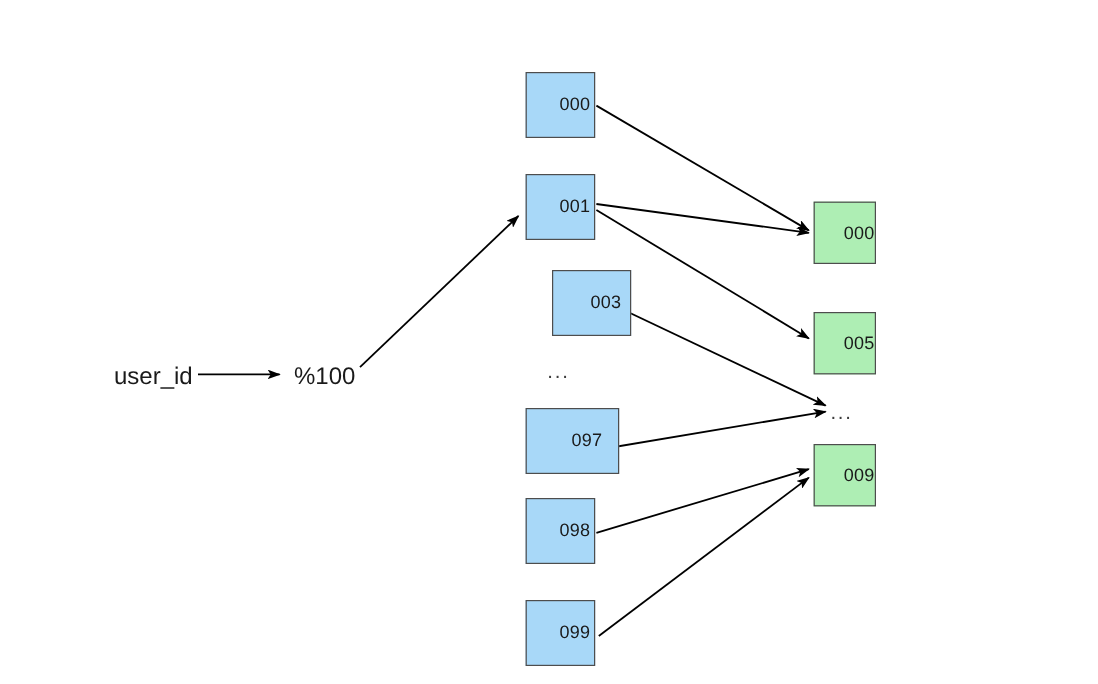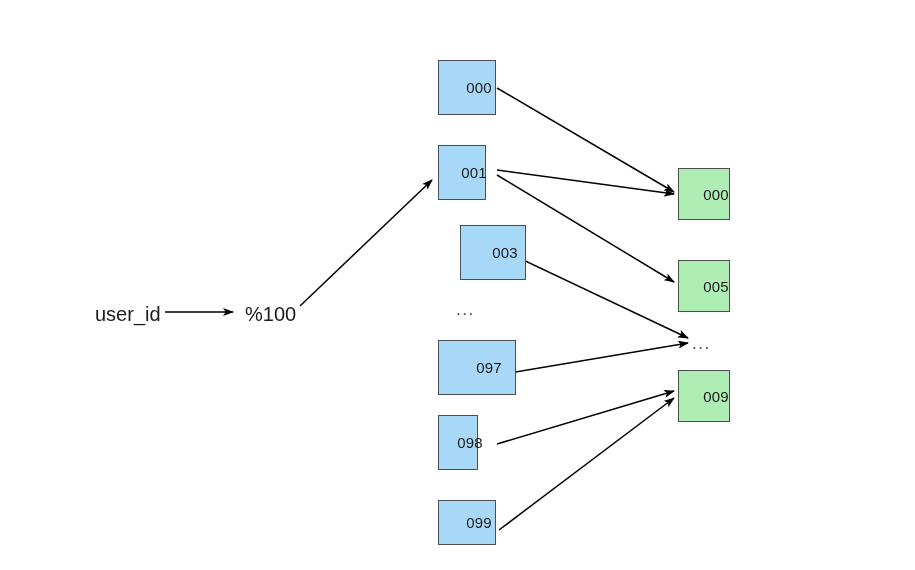--- a/index.html
+++ b/index.html
@@ -89,33 +89,33 @@
   </svg>
 
   <span class="plain-label" style="left:95px; top:303px;">user_id</span>
 
   <span class="plain-label" style="left:245px; top:303px;">%100</span>
 
   <div id="shard-boxes">
       <div class="node-box blue" style="left: 438px; top: 60px; width: 58px; height: 55px;">
         <span>000</span>
       </div>
-      <div class="node-box blue" style="left: 438px; top: 145px; width: 48px; height: 55px; justify-content: center;">
+      <div class="node-box blue" style="left: 438px; top: 145px; width: 58px; height: 55px; justify-content: center;">
         <span>001</span>
       </div>
       <div class="node-box blue" style="left: 460px; top: 225px; width: 66px; height: 55px;">
         <span>003</span>
       </div>
       <div class="node-box blue" style="left: 438px; top: 340px; width: 78px; height: 55px;">
         <span>097</span>
       </div>
-      <div class="node-box blue" style="left: 438px; top: 415px; width: 40px; height: 55px;">
+      <div class="node-box blue" style="left: 438px; top: 415px; width: 58px; height: 55px;">
         <span>098</span>
       </div>
-      <div class="node-box blue" style="left: 438px; top: 500px; width: 58px; height: 45px;">
+      <div class="node-box blue" style="left: 438px; top: 500px; width: 58px; height: 55px;">
         <span>099</span>
       </div>
     </div>
 
   <span class="ellipsis-label" style="left: 456px; top: 300px;">...</span>
 
   <div id="table-boxes">
       <div class="node-box green" style="left: 678px; top: 168px; width: 52px; height: 52px;">
         <span>000</span>
       </div>

